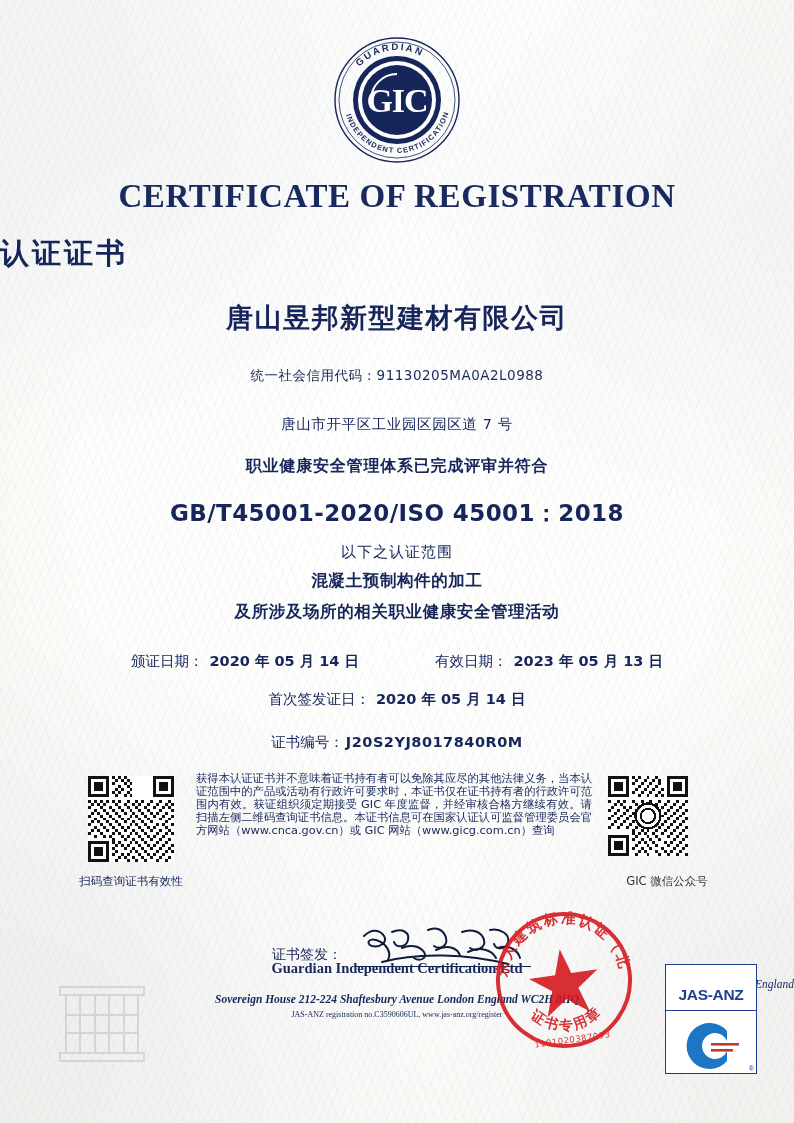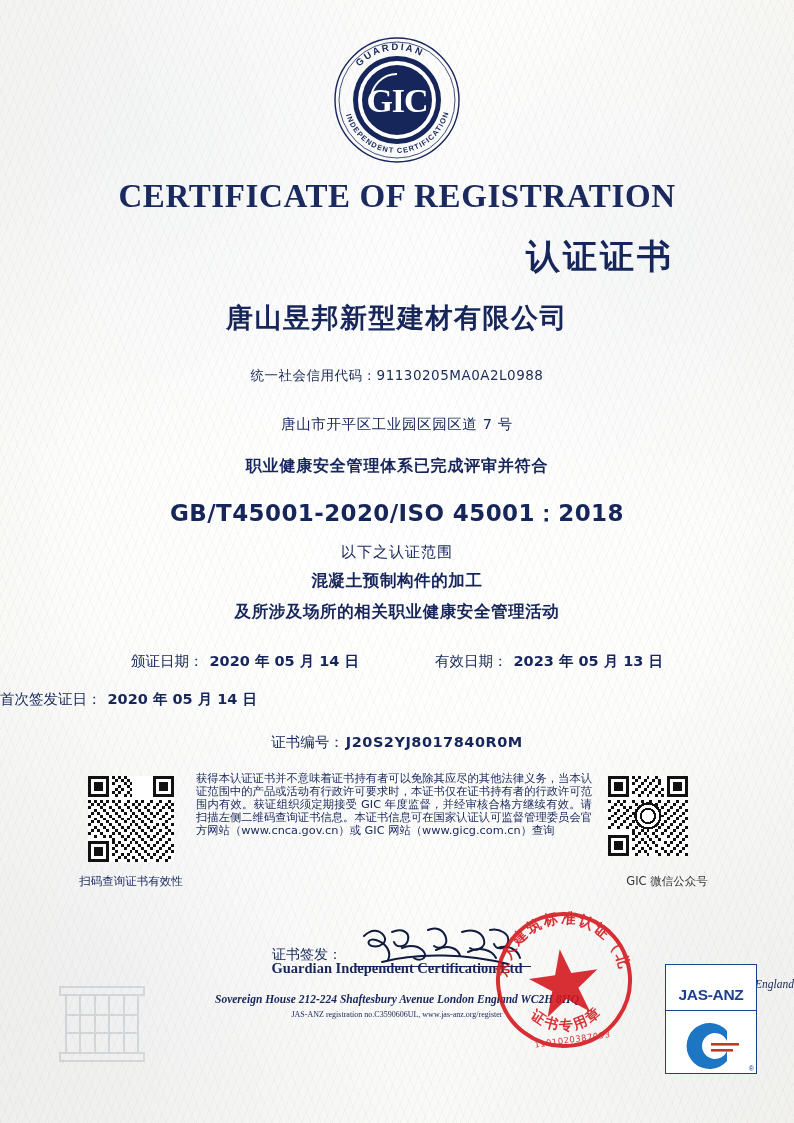--- a/index.html
+++ b/index.html
@@ -80,23 +80,23 @@
     font-size: 33px;
     font-weight: bold;
     letter-spacing: 0.6px;
     color: #1a2a5e;
   }
   .title-cn {
     position: absolute;
     top: 234px;
     left: 0;
     width: 674px;
-    text-align: right;
-    font-family: "DejaVu Sans", sans-serif;
-    font-size: 34px;
+    text-align: left;
+    font-family: "DejaVu Sans", sans-serif;
+    font-size: 29px;
     font-weight: bold;
     color: #16255a;
     letter-spacing: 3px;
   }
   .company {
     position: absolute;
     top: 300px;
     left: 0;
     width: 794px;
     text-align: center;
@@ -202,21 +202,21 @@
     color: #16255a;
   }
   .date-item .lbl { font-weight: normal; }
   .date-item .val { font-weight: bold; margin-left: 6px; }
 
   .first-issue {
     position: absolute;
     top: 690px;
     left: 0;
     width: 794px;
-    text-align: left;
+    text-align: center;
     font-family: "DejaVu Sans", sans-serif;
     font-size: 14.5px;
     color: #16255a;
   }
   .first-issue .val { font-weight: bold; margin-left: 6px; }
 
   .cert-no {
     position: absolute;
     top: 733px;
     left: 0;

